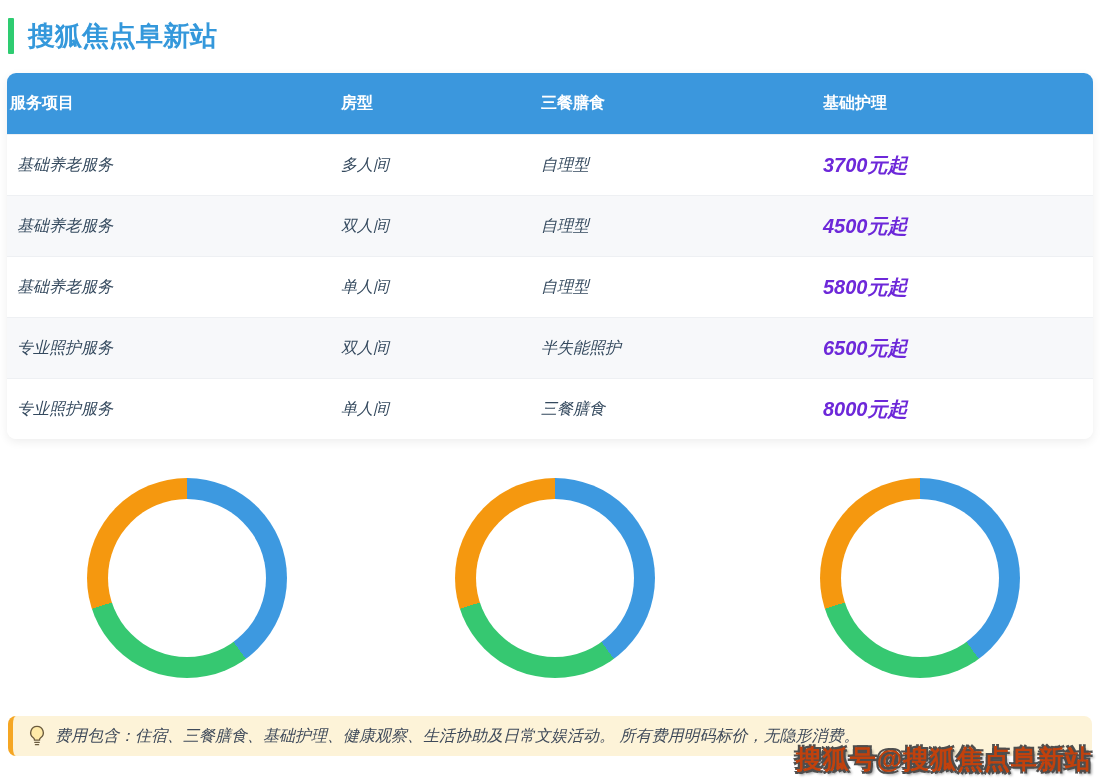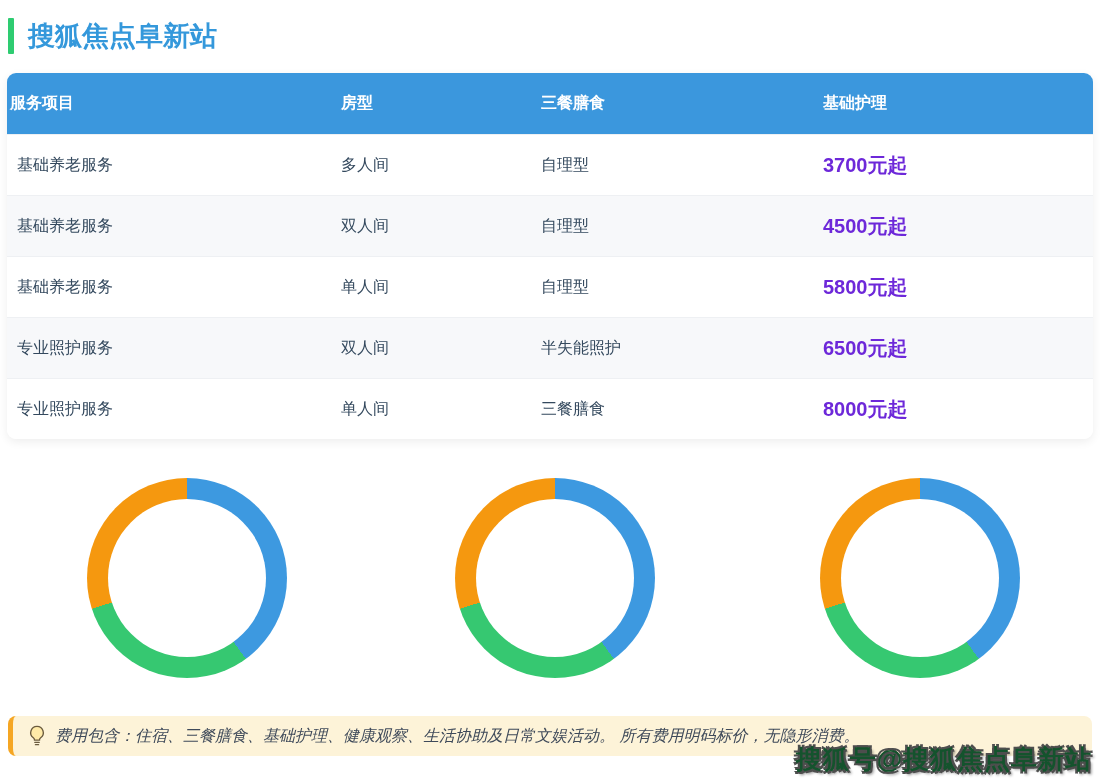--- a/index.html
+++ b/index.html
@@ -15,42 +15,42 @@
 
   
   .table-wrap{margin:15px 7px 0 7px;border-radius:9px;overflow:hidden;
     box-shadow:0 3px 10px rgba(0,0,0,0.07);}
   table{width:100%;border-collapse:collapse;table-layout:fixed;}
   col.c1{width:334px;} col.c2{width:200px;} col.c3{width:282px;} col.c4{width:auto;}
   thead th{background:#3b97dd;color:#ffffff;font-size:16px;font-weight:bold;
     text-align:left;height:61px;padding:0;}
   thead th:first-child{padding-left:3px;}
   tbody td{height:60px;font-size:16px;color:#34495e;padding:0;
-    border-top:1px solid #eef0f3;background:#ffffff;}
+    border-top:1px solid #eef0f3;background:#ffffff;font-style:italic;}
   tbody td:first-child{padding-left:10px;}
   tbody tr:nth-child(even) td{background:#f7f8fa;}
   td.fee{color:#6d28d9;font-weight:bold;font-size:20px;}
 
   
   .charts{display:flex;margin-top:39px;padding-left:87px;height:200px;}
   .donut{width:200px;height:200px;border-radius:50%;position:relative;flex:none;}
   .donut:nth-child(2){margin-left:168px;}
   .donut:nth-child(3){margin-left:165px;}
   .donut .hole{position:absolute;inset:21px;background:#ffffff;border-radius:50%;}
 
   
   .note{margin:38px 8px 0 8px;height:40px;background:#fdf3d8;
     border-left:5px solid #f5a623;border-radius:8px;
     display:flex;align-items:center;padding:0 14px;box-sizing:border-box;}
   .note .bulb{flex:none;margin-right:8px;}
   .note-text{font-style:italic;font-size:16px;color:#3f4a5a;white-space:nowrap;overflow:hidden;}
 
   
   .watermark{position:absolute;right:8px;bottom:2px;z-index:10;
-    font-size:26px;font-weight:bold;color:#14532d;letter-spacing:1px;
+    font-size:26px;font-weight:bold;color:#c2410c;letter-spacing:1px;
     text-shadow:-2px -2px 0 #4e4e4e,2px -2px 0 #4e4e4e,-2px 2px 0 #4e4e4e,
                  2px 2px 0 #4e4e4e,3px 3px 3px rgba(0,0,0,0.45);}
 </style>
 </head>
 <body>
 
 <div class="section-header">
   <span class="accent-bar"></span>
   <h1 class="page-title">搜狐焦点阜新站</h1>
 </div>

